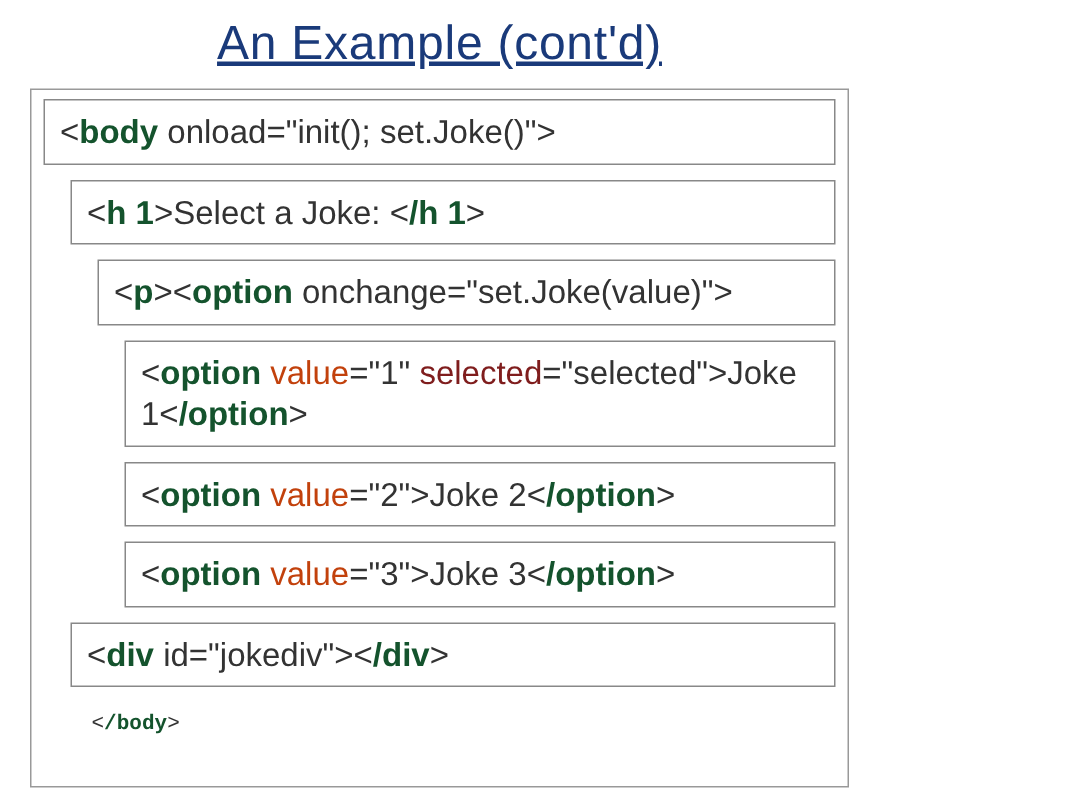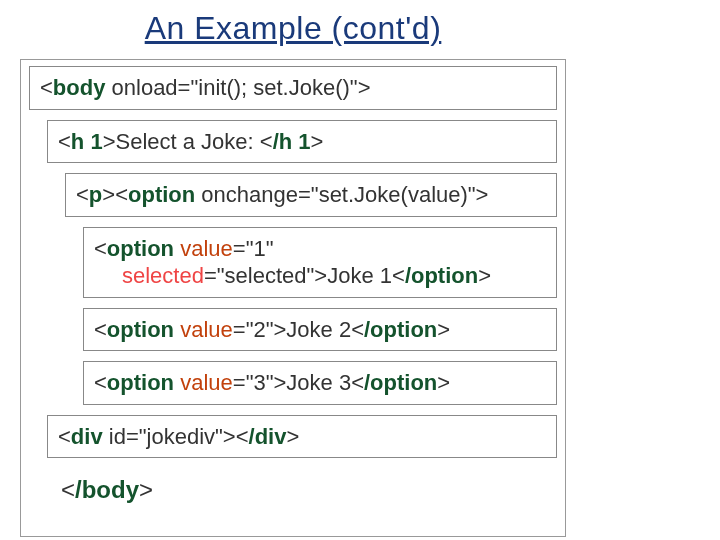--- a/index.html
+++ b/index.html
@@ -35,30 +35,31 @@
   .code-row {
     border: 1px solid #888;
     padding: 7px 10px;
     margin-bottom: 10px;
     font-size: 22px;
     line-height: 1.25;
     color: #333;
   }
   .plain-row {
     padding: 7px 10px 7px 14px;
-    font-size: 24px;
+    font-size: 14px;
     line-height: 1.25;
     color: #333;
+    font-family: Liberation Mono, monospace;
   }
   .indent-1 { margin-left: 18px; }
   .indent-2 { margin-left: 36px; }
   .indent-3 { margin-left: 54px; }
   .tag { color: #14532d; font-weight: bold; }
   .kw-green { color: #c2410c; }
-  .kw-red { color: #ef4444; margin-left: 28px; }
+  .kw-red { color: #7f1d1d; }
 </style>
 </head>
 <body>
 
 <div class="slide">
   <h1 class="title">An Example (cont'd)</h1>
 
   <div class="outer-box">
 
     <div class="code-row">

